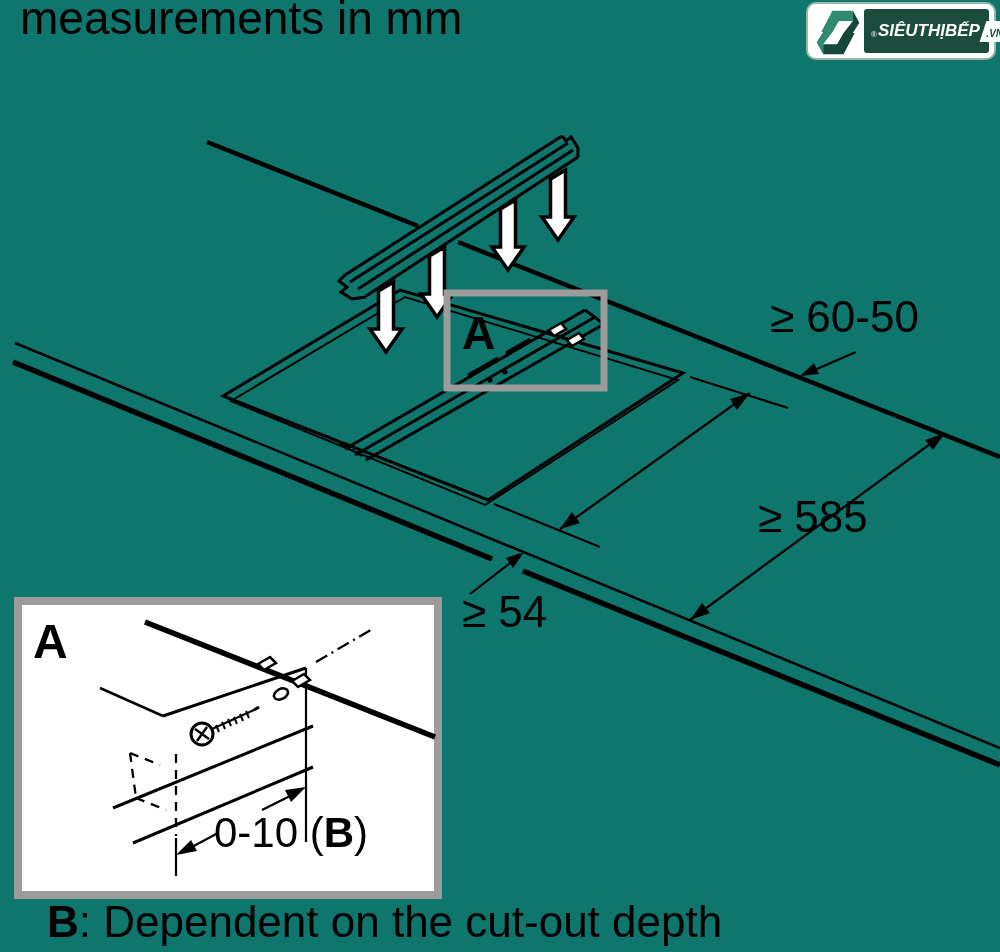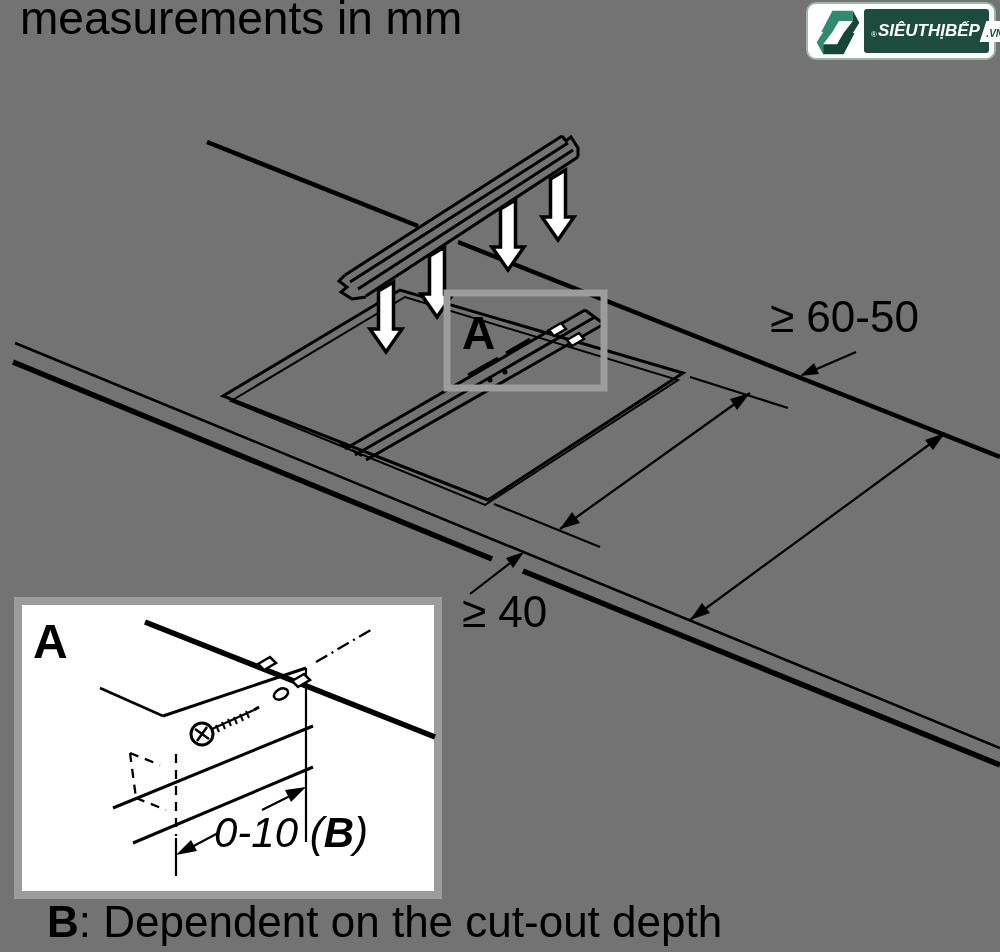--- a/index.html
+++ b/index.html
@@ -1,29 +1,29 @@
 <!DOCTYPE html>
 <html><head>
 <meta charset="utf-8">
 <style>
   html,body{margin:0;padding:0;background:#fff;}
-  .page{position:relative;width:1000px;height:952px;background:#737373;overflow:hidden;
+  .page{position:relative;width:1000px;height:952px;background:#0f766e;overflow:hidden;
         font-family:"Liberation Sans", sans-serif;color:#000;}
   svg.art{position:absolute;left:0;top:0;width:1000px;height:952px;}
   .lbl{position:absolute;line-height:1;white-space:nowrap;}
   .hdr{font-size:46px;}
   .hdr1{left:20px;top:-5px;}
   .hdr2{left:20px;top:41px;}
   .dim{font-size:44px;text-align:center;}
   .dim-rear{left:770px;top:295px;}
   .dim-depth{left:579px;top:440px;}
   .dim-depth sup{font-size:29px;position:relative;top:-2px;}
   .dim-585{left:758px;top:495px;}
   .dim-35{left:462px;top:590px;}
-  .dim-adjust{left:214px;top:812px;font-size:42px;font-style:italic;}
+  .dim-adjust{left:214px;top:812px;font-size:42px;}
   .dim-adjust b{font-weight:700;}
   .marker{font-weight:700;}
   .marker-main{left:462px;top:310px;font-size:46px;}
   .marker-inset{left:33px;top:618px;font-size:48px;}
   .footer{left:20px;top:900px;font-size:44px;margin-left:27px;}
   .footer b{font-weight:700;}
   
   .logo{position:absolute;left:806px;top:2px;width:190px;height:58px;background:#fff;
         border:2px solid #9cb6a8;border-radius:10px;box-sizing:border-box;}
   .logo-mark{position:absolute;left:4px;top:2px;}
@@ -143,21 +143,22 @@
       <path d="M176,838 L176,876"></path>
       <path d="M190,848 L218,833 M262,810 L292,795"></path>
       <polygon points="176,855 197,851 191,840" fill="#000" stroke="none"></polygon>
       <polygon points="306,787 291,802 285,790" fill="#000" stroke="none"></polygon>
     </g>
   </svg>
 
   <div class="lbl hdr hdr1">measurements in mm</div>
 
   <div class="lbl dim dim-rear">≥ 60-50</div>
-  <div class="lbl dim dim-35">≥ 40</div>
+  <div class="lbl dim dim-585">≥ 585</div>
+  <div class="lbl dim dim-35">≥ 54</div>
 
   <div class="lbl marker marker-main">A</div>
   <div class="lbl marker marker-inset">A</div>
 
   <div class="lbl dim dim-adjust">
     <span>0-10 (</span><b>B</b><span>)</span>
   </div>
 
   <div class="lbl footer">
     <b>B</b><span>: Dependent on the cut-out depth</span>

